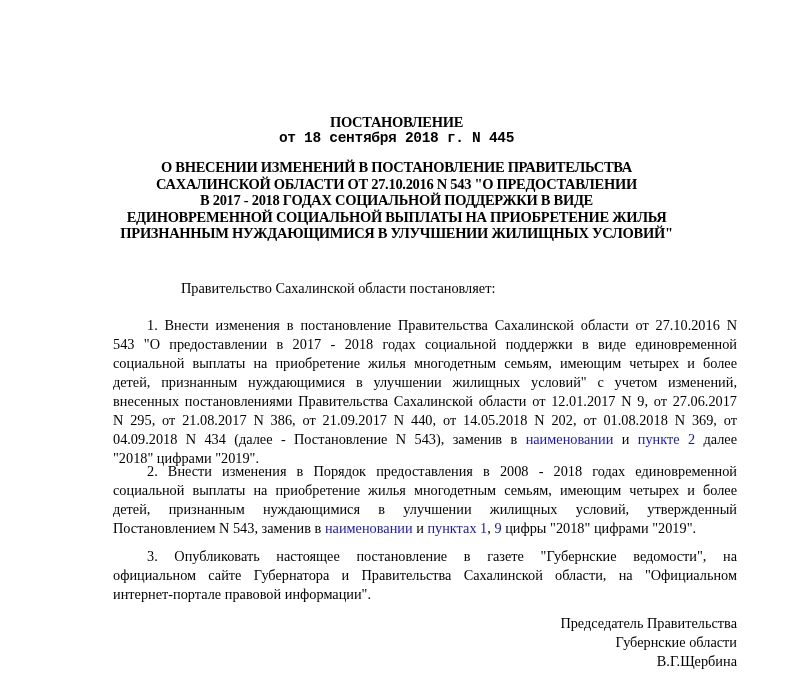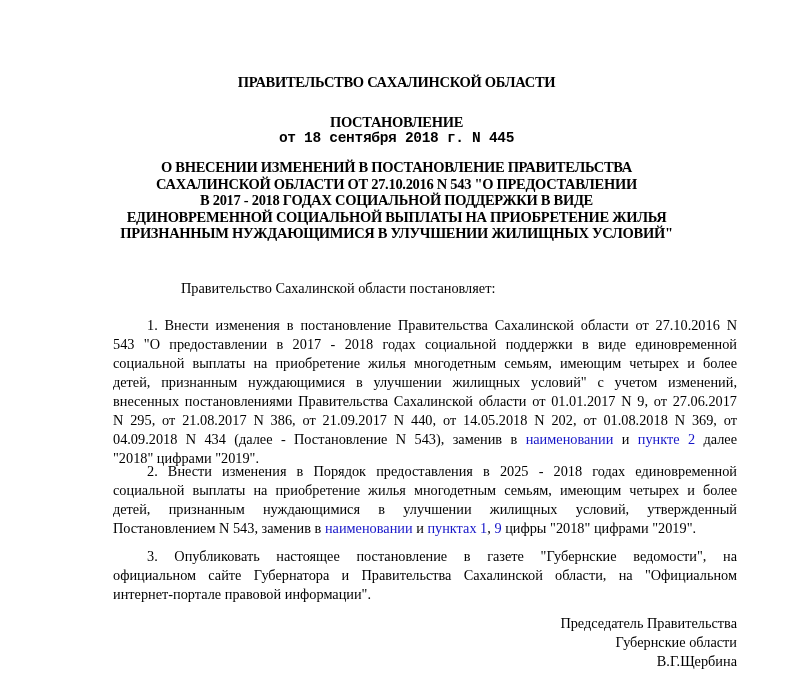--- a/index.html
+++ b/index.html
@@ -19,47 +19,46 @@
   .line.indent { left: 147px; width: 590px; }
   .intro { position: absolute; left: 147px; top: 280px; font-size: 14.3px; white-space: nowrap; margin-left: 34px; }
   .link { color: #1a0dab; color: #1515c8; text-decoration: none; cursor: pointer; }
   .sign { position: absolute; right: 56px; text-align: right; font-size: 14.3px; white-space: nowrap; line-height: 19px; }
 </style>
 </head>
 <body>
 
 <div class="doc">
 
-  <div class="center bold hdr">ПРАВИТЕЛЬСТВО САХАЛИНСКОЙ ОБЛАСТИ</div>
   <div class="center bold ttl">ПОСТАНОВЛЕНИЕ</div>
   <div class="center bold date">от 18 сентября 2018 г. N 445</div>
 
   <div class="center bold subj">
     <div>О ВНЕСЕНИИ ИЗМЕНЕНИЙ В ПОСТАНОВЛЕНИЕ ПРАВИТЕЛЬСТВА</div>
     <div>САХАЛИНСКОЙ ОБЛАСТИ ОТ 27.10.2016 N 543 "О ПРЕДОСТАВЛЕНИИ</div>
     <div>В 2017 - 2018 ГОДАХ СОЦИАЛЬНОЙ ПОДДЕРЖКИ В ВИДЕ</div>
     <div>ЕДИНОВРЕМЕННОЙ СОЦИАЛЬНОЙ ВЫПЛАТЫ НА ПРИОБРЕТЕНИЕ ЖИЛЬЯ</div>
     <div>ПРИЗНАННЫМ НУЖДАЮЩИМИСЯ В УЛУЧШЕНИИ ЖИЛИЩНЫХ УСЛОВИЙ"</div>
   </div>
 
   <div class="intro">Правительство Сахалинской области постановляет:</div>
 
   <div>
     <div class="line indent" style="top:316px">1. Внести изменения в постановление Правительства Сахалинской области от 27.10.2016 N</div>
     <div class="line" style="top:335px">543 "О предоставлении в 2017 - 2018 годах социальной поддержки в виде единовременной</div>
     <div class="line" style="top:354px">социальной выплаты на приобретение жилья многодетным семьям, имеющим четырех и более</div>
     <div class="line" style="top:373px">детей, признанным нуждающимися в улучшении жилищных условий" с учетом изменений,</div>
-    <div class="line" style="top:392px">внесенных постановлениями Правительства Сахалинской области от 01.01.2017 N 9, от 27.06.2017</div>
+    <div class="line" style="top:392px">внесенных постановлениями Правительства Сахалинской области от 12.01.2017 N 9, от 27.06.2017</div>
     <div class="line" style="top:411px">N 295, от 21.08.2017 N 386, от 21.09.2017 N 440, от 14.05.2018 N 202, от 01.08.2018 N 369, от</div>
     <div class="line" style="top:430px"><span>04.09.2018 N 434 (далее - Постановление N 543), заменив в</span> <a class="link">наименовании</a> <span>и</span> <a class="link">пункте 2</a> <span>далее</span></div>
     <div class="line last" style="top:449px">"2018" цифрами "2019".</div>
   </div>
 
   <div>
-    <div class="line indent" style="top:462px">2. Внести изменения в Порядок предоставления в 2025 - 2018 годах единовременной</div>
+    <div class="line indent" style="top:462px">2. Внести изменения в Порядок предоставления в 2008 - 2018 годах единовременной</div>
     <div class="line" style="top:481px">социальной выплаты на приобретение жилья многодетным семьям, имеющим четырех и более</div>
     <div class="line" style="top:500px">детей, признанным нуждающимися в улучшении жилищных условий, утвержденный</div>
     <div class="line last" style="top:519px"><span>Постановлением N 543, заменив в </span><a class="link">наименовании</a><span> и </span><a class="link">пунктах 1</a><span>, </span><a class="link">9</a><span> цифры "2018" цифрами "2019".</span></div>
   </div>
 
   <div>
     <div class="line indent" style="top:547px">3. Опубликовать настоящее постановление в газете "Губернские ведомости", на</div>
     <div class="line" style="top:566px">официальном сайте Губернатора и Правительства Сахалинской области, на "Официальном</div>
     <div class="line last" style="top:585px">интернет-портале правовой информации".</div>
   </div>

